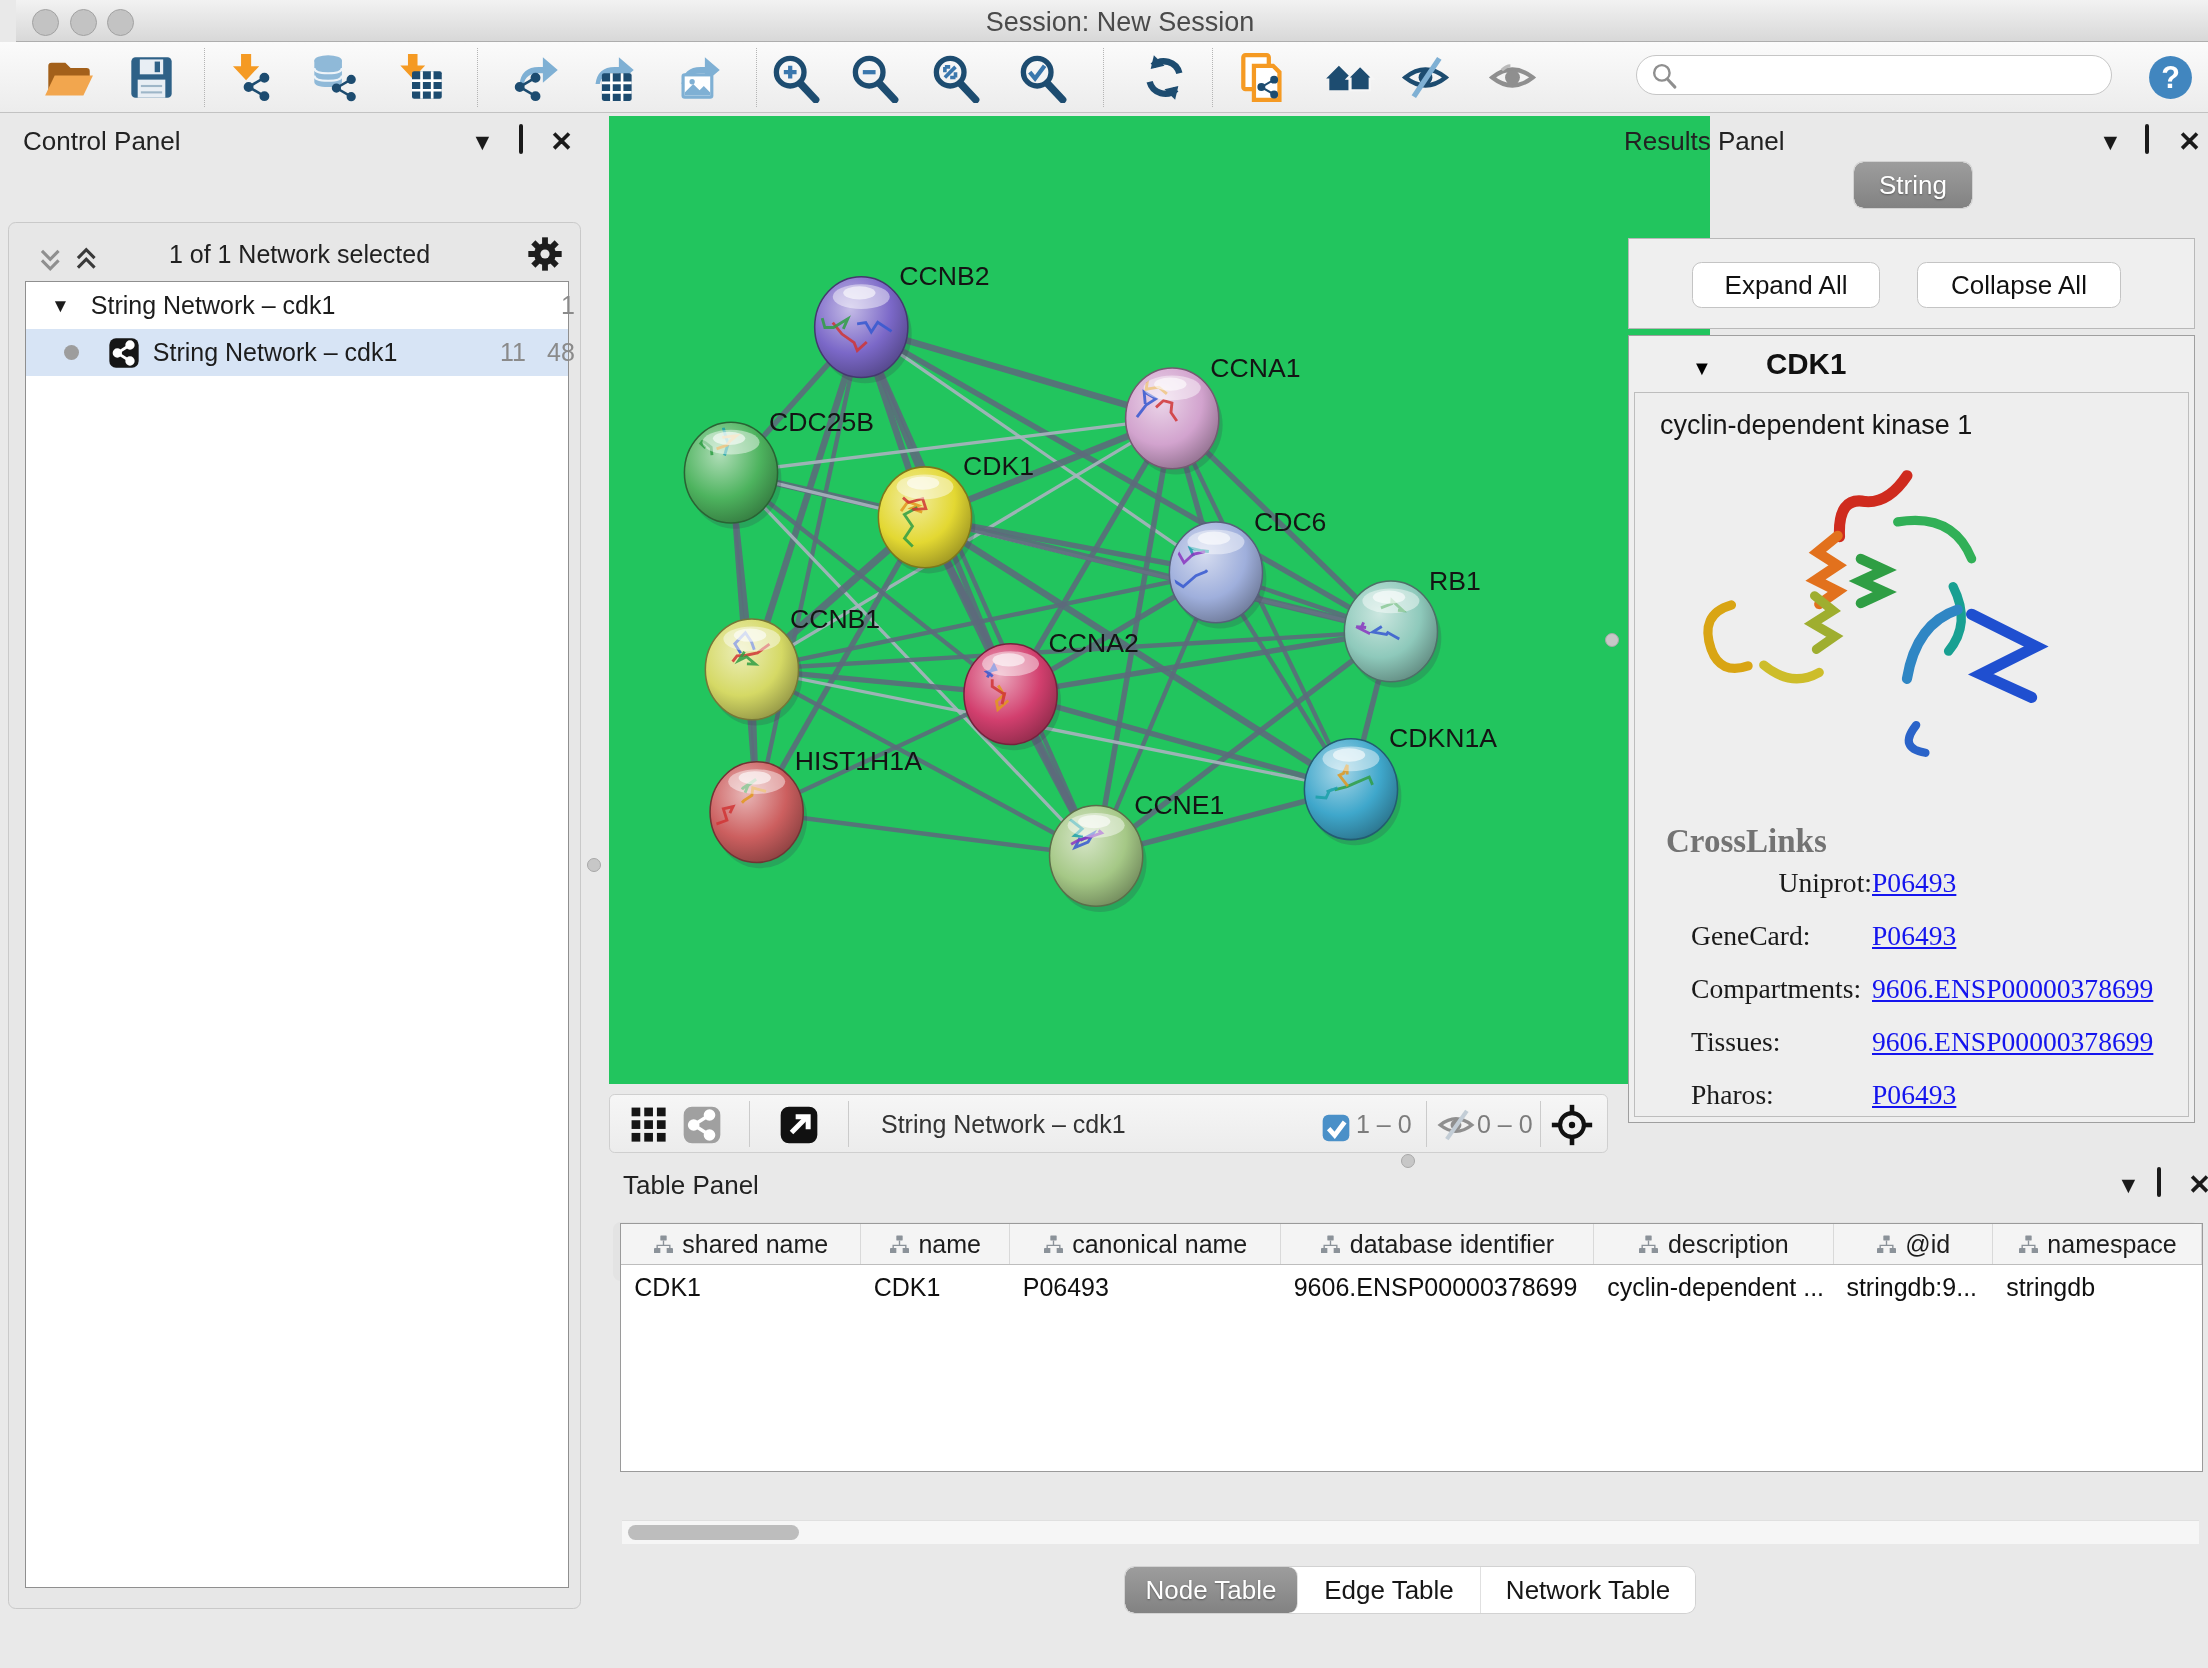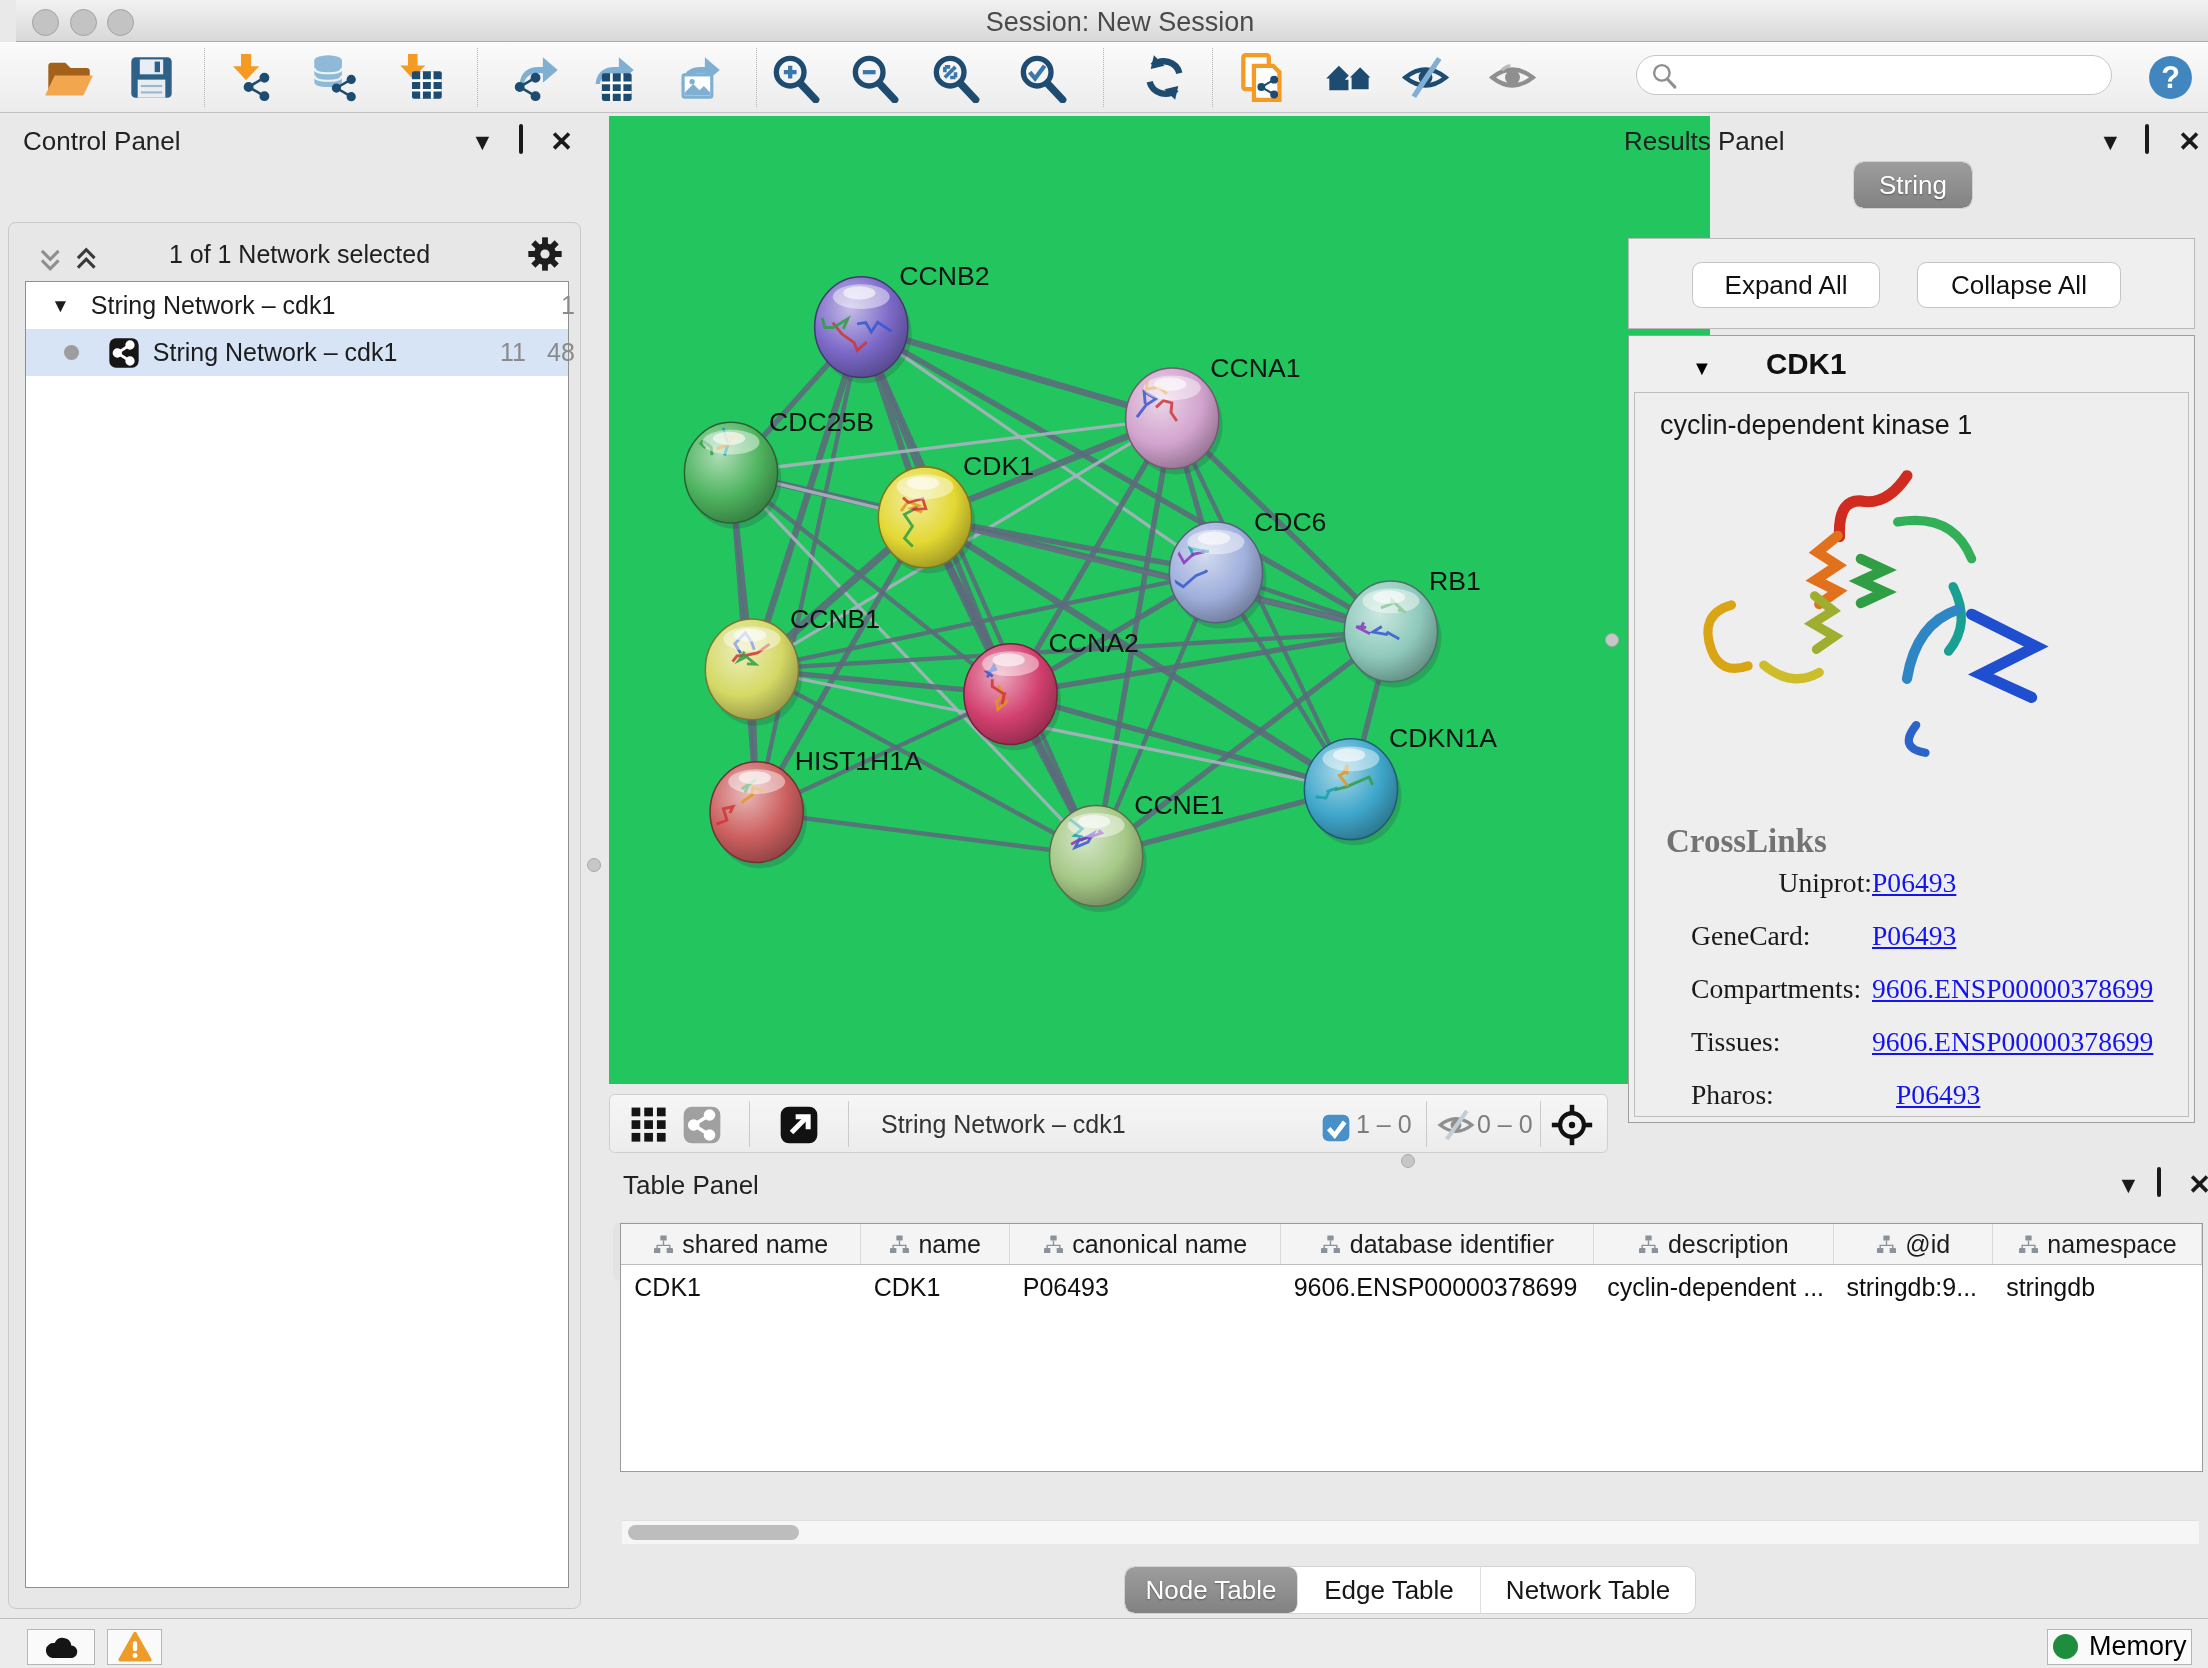--- a/index.html
+++ b/index.html
@@ -693,21 +693,21 @@
           <a class="xl-link">P06493</a>
         </div>
         <div style="display: flex; margin-bottom: 21px;">
           <span class="xl-label" style="width: 181px;">Compartments:</span>
           <a class="xl-link">9606.ENSP00000378699</a>
         </div>
         <div style="display: flex; margin-bottom: 21px;">
           <span class="xl-label" style="width: 181px;">Tissues:</span>
           <a class="xl-link">9606.ENSP00000378699</a>
         </div>
-        <div style="display: flex; margin-bottom: 21px; gap: 24px;">
+        <div style="display: flex; margin-bottom: 21px;">
           <span class="xl-label" style="width: 181px;">Pharos:</span>
           <a class="xl-link">P06493</a>
         </div>
       </div>
   </div>
 
   <div class="abs phead" style="left:623px;top:1170px">Table Panel</div>
   <div class="winbtn" style="left:2117px;top:1174px">▼</div>
   <div class="winbtn" style="left:2157px;top:1171px"><span class="floatbox"></span></div>
   <div class="winbtn" style="left:2188px;top:1171px;font-weight:bold;font-size:27.6px">✕</div>
@@ -893,32 +893,14 @@
   <div id="hscroll" class="abs">
       <div id="hthumb"></div>
     </div>
 
   <div class="tabgroup" style="left:1125px;top:1567px;height:46px" id="bottom-tabs">
       <div class="tab active" style="width: 172px;">Node Table</div>
       <div class="tab" style="width: 182px;">Edge Table</div>
       <div class="tab" style="width: 214px;">Network Table</div>
     </div>
 
-  <div id="statusbar" class="abs">
-    <div class="sbtn" style="left:27px;width:68px">
-      <svg width="38" height="32" viewBox="0 0 48 40">
-          <path d="M13 34 h23 a8 8 0 0 0 1-16 a11 11 0 0 0 -21 -3 a8.5 8.5 0 0 0 -3 19 z" fill="#151515"></path>
-        </svg>
-    </div>
-    <div class="sbtn" style="left:107px;width:55px">
-      <svg width="34" height="32" viewBox="0 0 48 44">
-          <path d="M24 3 L45 40 H3 z" fill="#ef9b28" stroke="#ef9b28" stroke-width="5" stroke-linejoin="round"></path>
-          <rect x="21" y="14" width="6" height="14" rx="2.5" fill="#fff"></rect>
-          <circle cx="24" cy="34" r="3.5" fill="#fff"></circle>
-        </svg>
-    </div>
-    <div class="sbtn" style="left:2047px;width:145px;gap:11.4px">
-      <span style="width:25px;height:25px;border-radius:50%;background:#1e8e3e;display:inline-block"></span>
-      <span style="font-size:27px">Memory</span>
-    </div>
-  </div>
 </div>
 
 
 </body></html>

